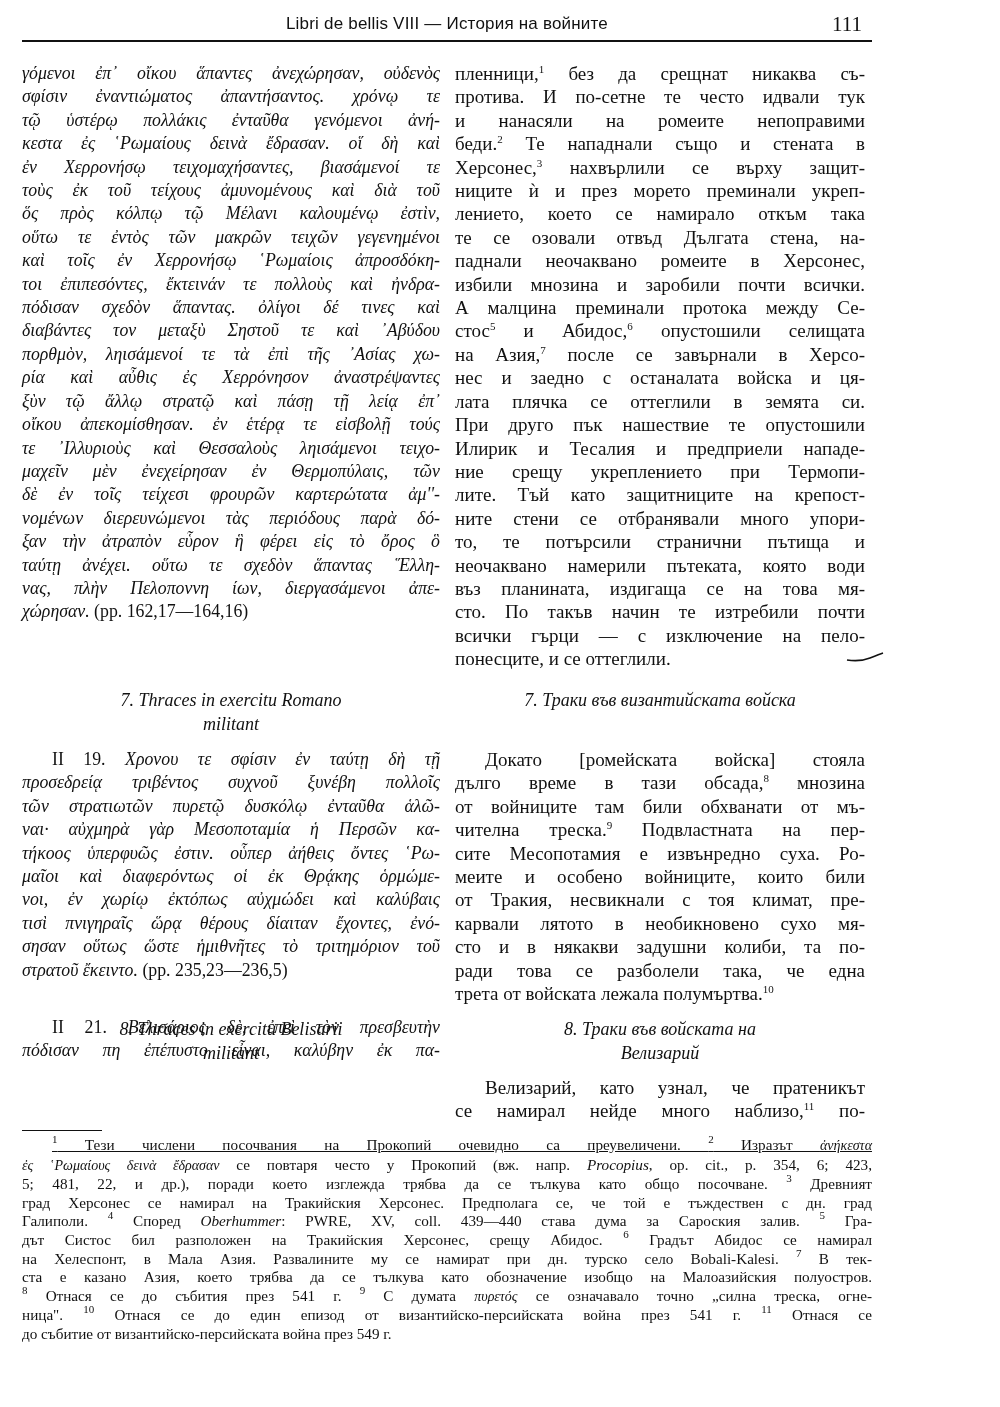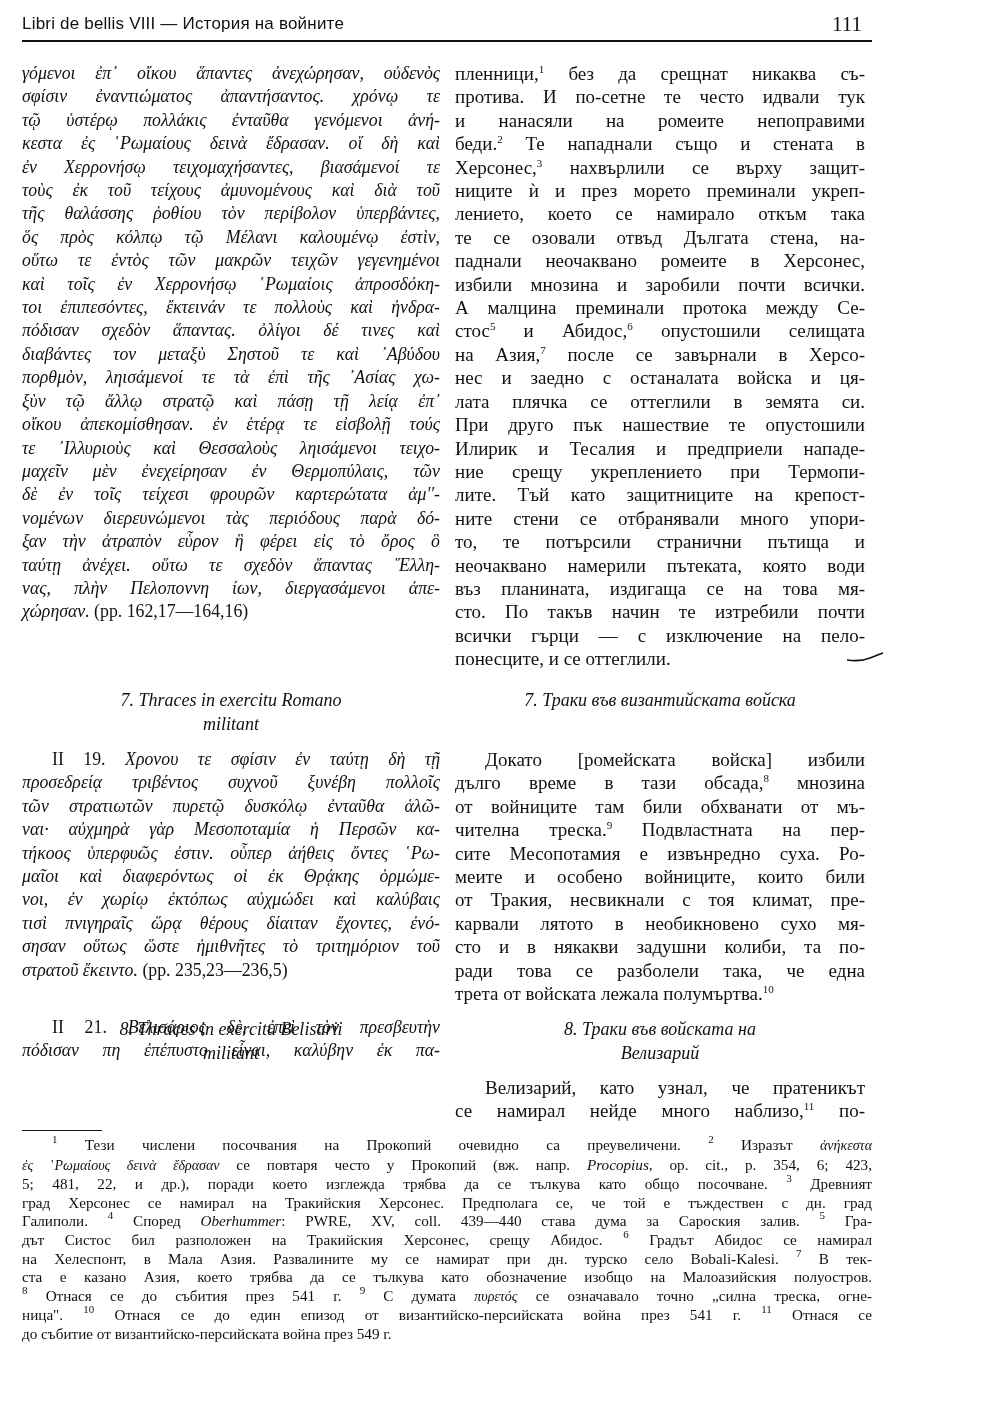--- a/index.html
+++ b/index.html
@@ -1,18 +1,18 @@
 <!DOCTYPE html>
 <html><head>
 <meta charset="utf-8">
 <style>
   html, body { margin: 0; padding: 0; background: #ffffff; }
   body { width: 1000px; height: 1407px; position: relative; overflow: hidden; color: #111; font-family: "Liberation Serif", serif; }
   .header { position: absolute; left: 22px; top: 10px; width: 850px; height: 30px; border-bottom: 2px solid #111; }
-  .header .title { position: absolute; left: 0; right: 0; top: 4px; text-align: left; font-family: "Liberation Sans", sans-serif; font-size: 17px; letter-spacing: 0.2px; }
+  .header .title { position: absolute; left: 0; right: 0; top: 4px; text-align: center; font-family: "Liberation Sans", sans-serif; font-size: 17px; letter-spacing: 0.2px; }
   .header .pnum { position: absolute; right: 10px; top: 2px; font-family: "Liberation Serif", serif; font-size: 21px; margin-left: 44px; }
   .col { position: absolute; }
   .greek { left: 22px; width: 418px; font-style: italic; font-size: 17.8px; line-height: 23.4px; text-align: justify; }
   .bg { left: 455px; width: 410px; font-size: 19px; line-height: 23.4px; text-align: justify; }
   .line { display: block; white-space: nowrap; text-align-last: justify; text-align: justify; }
   .line.last { text-align-last: left; }
   .ref { font-style: normal; }
   sup { font-size: 11px; vertical-align: 7px; line-height: 0; }
   .heading { position: absolute; text-align: center; font-style: italic; font-size: 18px; line-height: 24px; }
   .rule-short { position: absolute; left: 22px; top: 1130px; width: 80px; border-top: 1.5px solid #111; }
@@ -31,28 +31,28 @@
   <div class="pnum">111</div>
 </div>
 
 <div class="col greek" style="top:62px;">
     <span class="line"><span>γόμενοι ἐπ᾽ οἴκου ἅπαντες ἀνεχώρησαν, οὐδενὸς</span></span>
     <span class="line"><span>σφίσιν ἐναντιώματος ἀπαντήσαντος. χρόνῳ τε</span></span>
     <span class="line"><span>τῷ ὑστέρῳ πολλάκις ἐνταῦθα γενόμενοι ἀνή-</span></span>
     <span class="line"><span>κεστα ἐς ῾Ρωμαίους δεινὰ ἔδρασαν. οἵ δὴ καὶ</span></span>
     <span class="line"><span>ἐν Χερρονήσῳ τειχομαχήσαντες, βιασάμενοί τε</span></span>
     <span class="line"><span>τοὺς ἐκ τοῦ τείχους ἀμυνομένους καὶ διὰ τοῦ</span></span>
-    <span class="line"><span>τῆς θαλάσσης ῥοθίου τὸν περίβολον ὑπερβάντες,</span></span>
     <span class="line"><span>ὅς πρὸς κόλπῳ τῷ Μέλανι καλουμένῳ ἐστὶν,</span></span>
     <span class="line"><span>οὕτω τε ἐντὸς τῶν μακρῶν τειχῶν γεγενημένοι</span></span>
     <span class="line"><span>καὶ τοῖς ἐν Χερρονήσῳ ῾Ρωμαίοις ἀπροσδόκη-</span></span>
     <span class="line"><span>τοι ἐπιπεσόντες, ἔκτεινάν τε πολλοὺς καὶ ἠνδρα-</span></span>
     <span class="line"><span>πόδισαν σχεδὸν ἅπαντας. ὀλίγοι δέ τινες καὶ</span></span>
     <span class="line"><span>διαβάντες τον μεταξὺ Σηστοῦ τε καὶ ᾿Αβύδου</span></span>
     <span class="line"><span>πορθμὸν, ληισάμενοί τε τὰ ἐπὶ τῆς ᾿Ασίας χω-</span></span>
+    <span class="line"><span>ρία καὶ αὖθις ἐς Χερρόνησον ἀναστρέψαντες</span></span>
     <span class="line"><span>ξὺν τῷ ἄλλῳ στρατῷ καὶ πάσῃ τῇ λείᾳ ἐπ᾽</span></span>
     <span class="line"><span>οἴκου ἀπεκομίσθησαν. ἐν ἑτέρᾳ τε εἰσβολῇ τούς</span></span>
     <span class="line"><span>τε ᾿Ιλλυριοὺς καὶ Θεσσαλοὺς ληισάμενοι τειχο-</span></span>
     <span class="line"><span>μαχεῖν μὲν ἐνεχείρησαν ἐν Θερμοπύλαις, τῶν</span></span>
     <span class="line"><span>δὲ ἐν τοῖς τείχεσι φρουρῶν καρτερώτατα ἀμ''-</span></span>
     <span class="line"><span>νομένων διερευνώμενοι τὰς περιόδους παρὰ δό-</span></span>
     <span class="line"><span>ξαν τὴν ἀτραπὸν εὗρον ἣ φέρει εἰς τὸ ὄρος ὃ</span></span>
     <span class="line"><span>ταύτῃ ἀνέχει. οὕτω τε σχεδὸν ἅπαντας ῞Ελλη-</span></span>
     <span class="line"><span>νας, πλὴν Πελοποννη ίων, διεργασάμενοι ἀπε-</span></span>
     <span class="line last"><span>χώρησαν.</span><span class="ref"> (pp. 162,17—164,16)</span></span>
@@ -103,21 +103,21 @@
     <span class="line"><span>τῶν στρατιωτῶν πυρετῷ δυσκόλῳ ἐνταῦθα ἁλῶ-</span></span>
     <span class="line"><span>ναι· αὐχμηρὰ γὰρ Μεσοποταμία ἡ Περσῶν κα-</span></span>
     <span class="line"><span>τήκοος ὑπερφυῶς ἐστιν. οὗπερ ἀήθεις ὄντες ῾Ρω-</span></span>
     <span class="line"><span>μαῖοι καὶ διαφερόντως οἱ ἐκ Θρᾴκης ὁρμώμε-</span></span>
     <span class="line"><span>νοι, ἐν χωρίῳ ἐκτόπως αὐχμώδει καὶ καλύβαις</span></span>
     <span class="line"><span>τισὶ πνιγηραῖς ὥρᾳ θέρους δίαιταν ἔχοντες, ἐνό-</span></span>
     <span class="line"><span>σησαν οὕτως ὥστε ἡμιθνῆτες τὸ τριτημόριον τοῦ</span></span>
     <span class="line last"><span>στρατοῦ ἔκειντο.</span><span class="ref"> (pp. 235,23—236,5)</span></span>
   </div>
 <div class="col bg" style="top:748px;">
-    <span class="line" style="padding-left: 30px;"><span>Докато [ромейската войска] избили</span></span>
+    <span class="line" style="padding-left: 30px;"><span>Докато [ромейската войска] стояла</span></span>
     <span class="line"><span>дълго време в тази обсада,</span><sup>8</sup><span> мнозина</span></span>
     <span class="line"><span>от войниците там били обхванати от мъ-</span></span>
     <span class="line"><span>чителна треска.</span><sup>9</sup><span> Подвластната на пер-</span></span>
     <span class="line"><span>сите Месопотамия е извънредно суха. Ро-</span></span>
     <span class="line"><span>меите и особено войниците, които били</span></span>
     <span class="line"><span>от Тракия, несвикнали с тоя климат, пре-</span></span>
     <span class="line"><span>карвали лятото в необикновено сухо мя-</span></span>
     <span class="line"><span>сто и в някакви задушни колиби, та по-</span></span>
     <span class="line"><span>ради това се разболели така, че една</span></span>
     <span class="line last"><span>трета от войската лежала полумъртва.</span><sup>10</sup></span>
@@ -136,21 +136,21 @@
     <span class="line" style="padding-left: 30px;"><span class="ref">II 21. </span><span>Βελισάριος δὲ, ἐπεὶ τὸν πρεσβευτὴν</span></span>
     <span class="line"><span>πόδισαν πη ἐπέπυστο εἶναι, καλύβην ἐκ πα-</span></span>
   </div>
 <div class="col bg" style="top:1076px;">
     <span class="line" style="padding-left: 30px;"><span>Велизарий, като узнал, че пратеникът</span></span>
     <span class="line"><span>се намирал нейде много наблизо,</span><sup>11</sup><span> по-</span></span>
   </div>
 
 <div class="rule-short"></div>
 <div class="footnotes">
-    <span class="line" style="padding-left: 30px;"><sup>1</sup><span> Тези числени посочвания на Прокопий очевидно са преувеличени.     </span><sup>2</sup><span> Изразът </span><span class="gr">ἀνήκεστα</span></span>
+    <span class="line" style="padding-left: 30px; text-decoration: underline;"><sup>1</sup><span> Тези числени посочвания на Прокопий очевидно са преувеличени.     </span><sup>2</sup><span> Изразът </span><span class="gr">ἀνήκεστα</span></span>
     <span class="line"><span class="gr">ἐς ῾Ρωμαίους δεινὰ ἔδρασαν</span><span> се повтаря често у Прокопий (вж. напр. </span><span class="it">Procopius</span><span>, op. cit., p. 354, 6; 423,</span></span>
     <span class="line"><span>5; 481, 22, и др.), поради което изглежда трябва да се тълкува като общо посочване.     </span><sup>3</sup><span> Древният</span></span>
     <span class="line"><span>град Херсонес се намирал на Тракийския Херсонес. Предполага се, че той е тъждествен с дн. град</span></span>
     <span class="line"><span>Галиполи.     </span><sup>4</sup><span> Според </span><span class="it">Oberhummer</span><span>: PWRE, XV, coll. 439—440 става дума за Сароския залив.     </span><sup>5</sup><span> Гра-</span></span>
     <span class="line"><span>дът Систос бил разположен на Тракийския Херсонес, срещу Абидос.     </span><sup>6</sup><span> Градът Абидос се намирал</span></span>
     <span class="line"><span>на Хелеспонт, в Мала Азия. Развалините му се намират при дн. турско село Bobali-Kalesi.     </span><sup>7</sup><span> В тек-</span></span>
     <span class="line"><span>ста е казано Азия, което трябва да се тълкува като обозначение изобщо на Малоазийския полуостров.</span></span>
     <span class="line"><sup>8</sup><span> Отнася се до събития през 541 г.     </span><sup>9</sup><span> С думата </span><span class="gr">πυρετός</span><span> се означавало точно „силна треска, огне-</span></span>
     <span class="line"><span>ница".     </span><sup>10</sup><span> Отнася се до един епизод от византийско-персийската война през 541 г.     </span><sup>11</sup><span> Отнася се</span></span>
     <span class="line last"><span>до събитие от византийско-персийската война през 549 г.</span></span>

